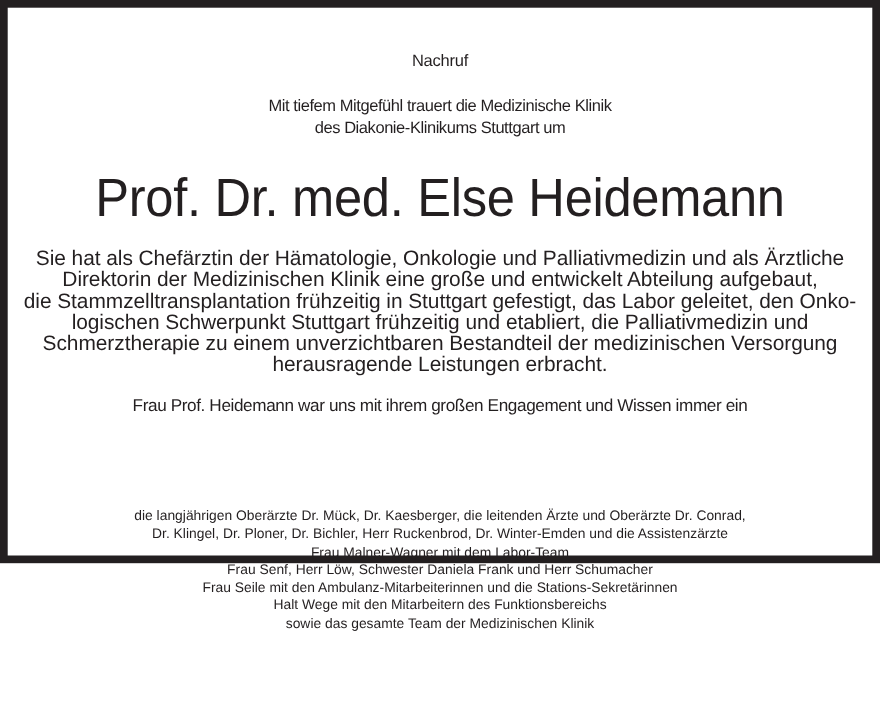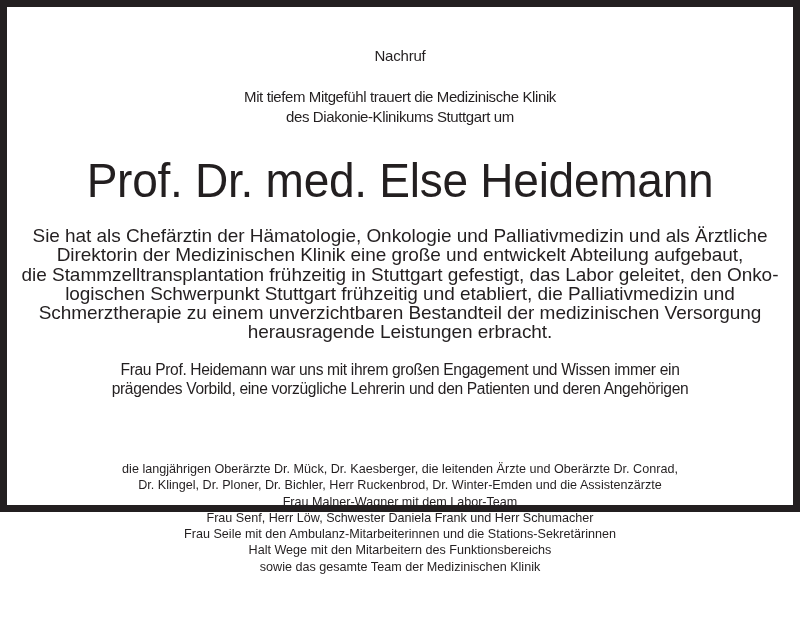--- a/index.html
+++ b/index.html
@@ -92,21 +92,20 @@
     <span class="row">Sie hat als Chefärztin der Hämatologie, Onkologie und Palliativmedizin und als Ärztliche</span>
     <span class="row">Direktorin der Medizinischen Klinik eine große und entwickelt Abteilung aufgebaut,</span>
     <span class="row">die Stammzelltransplantation frühzeitig in Stuttgart gefestigt, das Labor geleitet, den Onko-</span>
     <span class="row">logischen Schwerpunkt Stuttgart frühzeitig und etabliert, die Palliativmedizin und</span>
     <span class="row">Schmerztherapie zu einem unverzichtbaren Bestandteil der medizinischen Versorgung</span>
     <span class="row">herausragende Leistungen erbracht.</span>
   </div>
 
   <div class="line para2 block">
     <span class="row">Frau Prof. Heidemann war uns mit ihrem großen Engagement und Wissen immer ein</span>
-    <span class="row">prägendes Vorbild, eine vorzügliche Lehrerin und den Patienten und deren Angehörigen</span>
   </div>
 
   <div class="line signers block">
     <span class="row">die langjährigen Oberärzte Dr. Mück, Dr. Kaesberger, die leitenden Ärzte und Oberärzte Dr. Conrad,</span>
     <span class="row">Dr. Klingel, Dr. Ploner, Dr. Bichler, Herr Ruckenbrod, Dr. Winter-Emden und die Assistenzärzte</span>
     <span class="row">Frau Malner-Wagner mit dem Labor-Team</span>
     <span class="row">Frau Senf, Herr Löw, Schwester Daniela Frank und Herr Schumacher</span>
     <span class="row">Frau Seile mit den Ambulanz-Mitarbeiterinnen und die Stations-Sekretärinnen</span>
     <span class="row">Halt Wege mit den Mitarbeitern des Funktionsbereichs</span>
     <span class="row">sowie das gesamte Team der Medizinischen Klinik</span>

